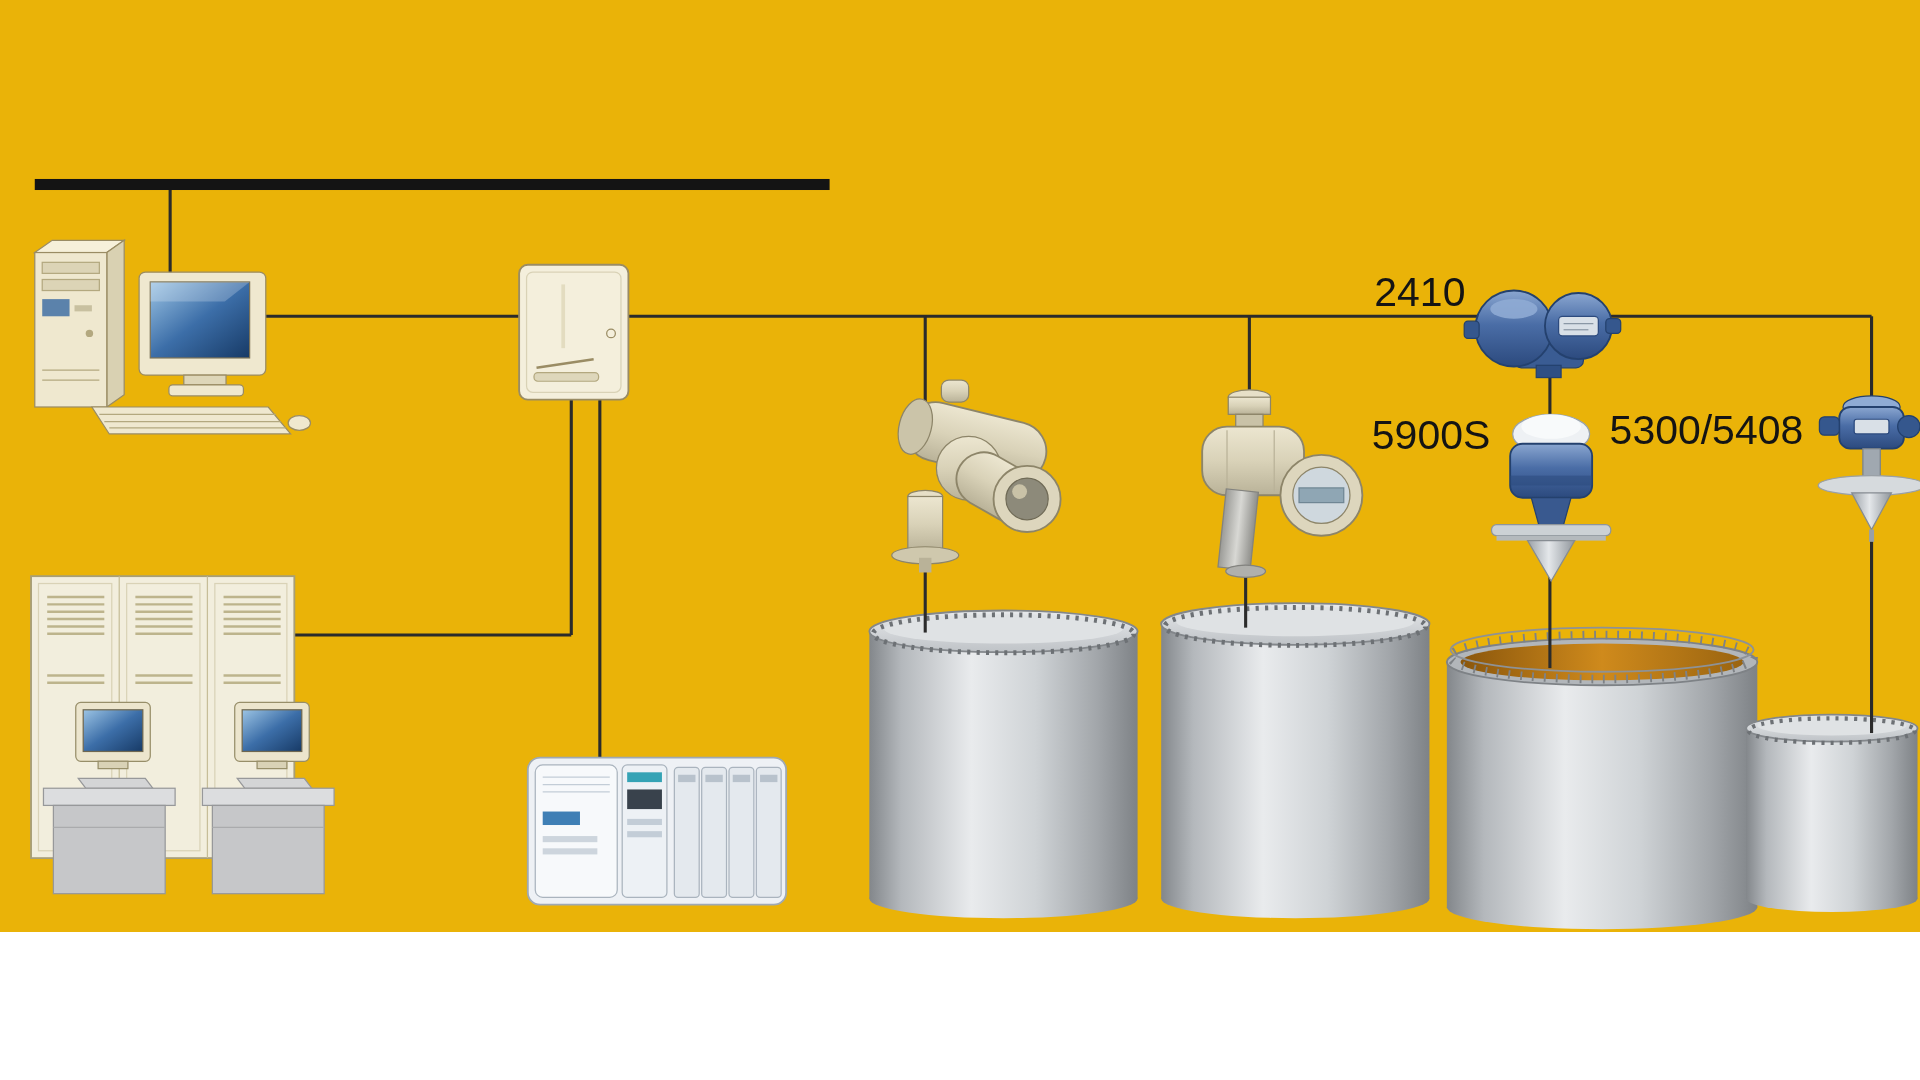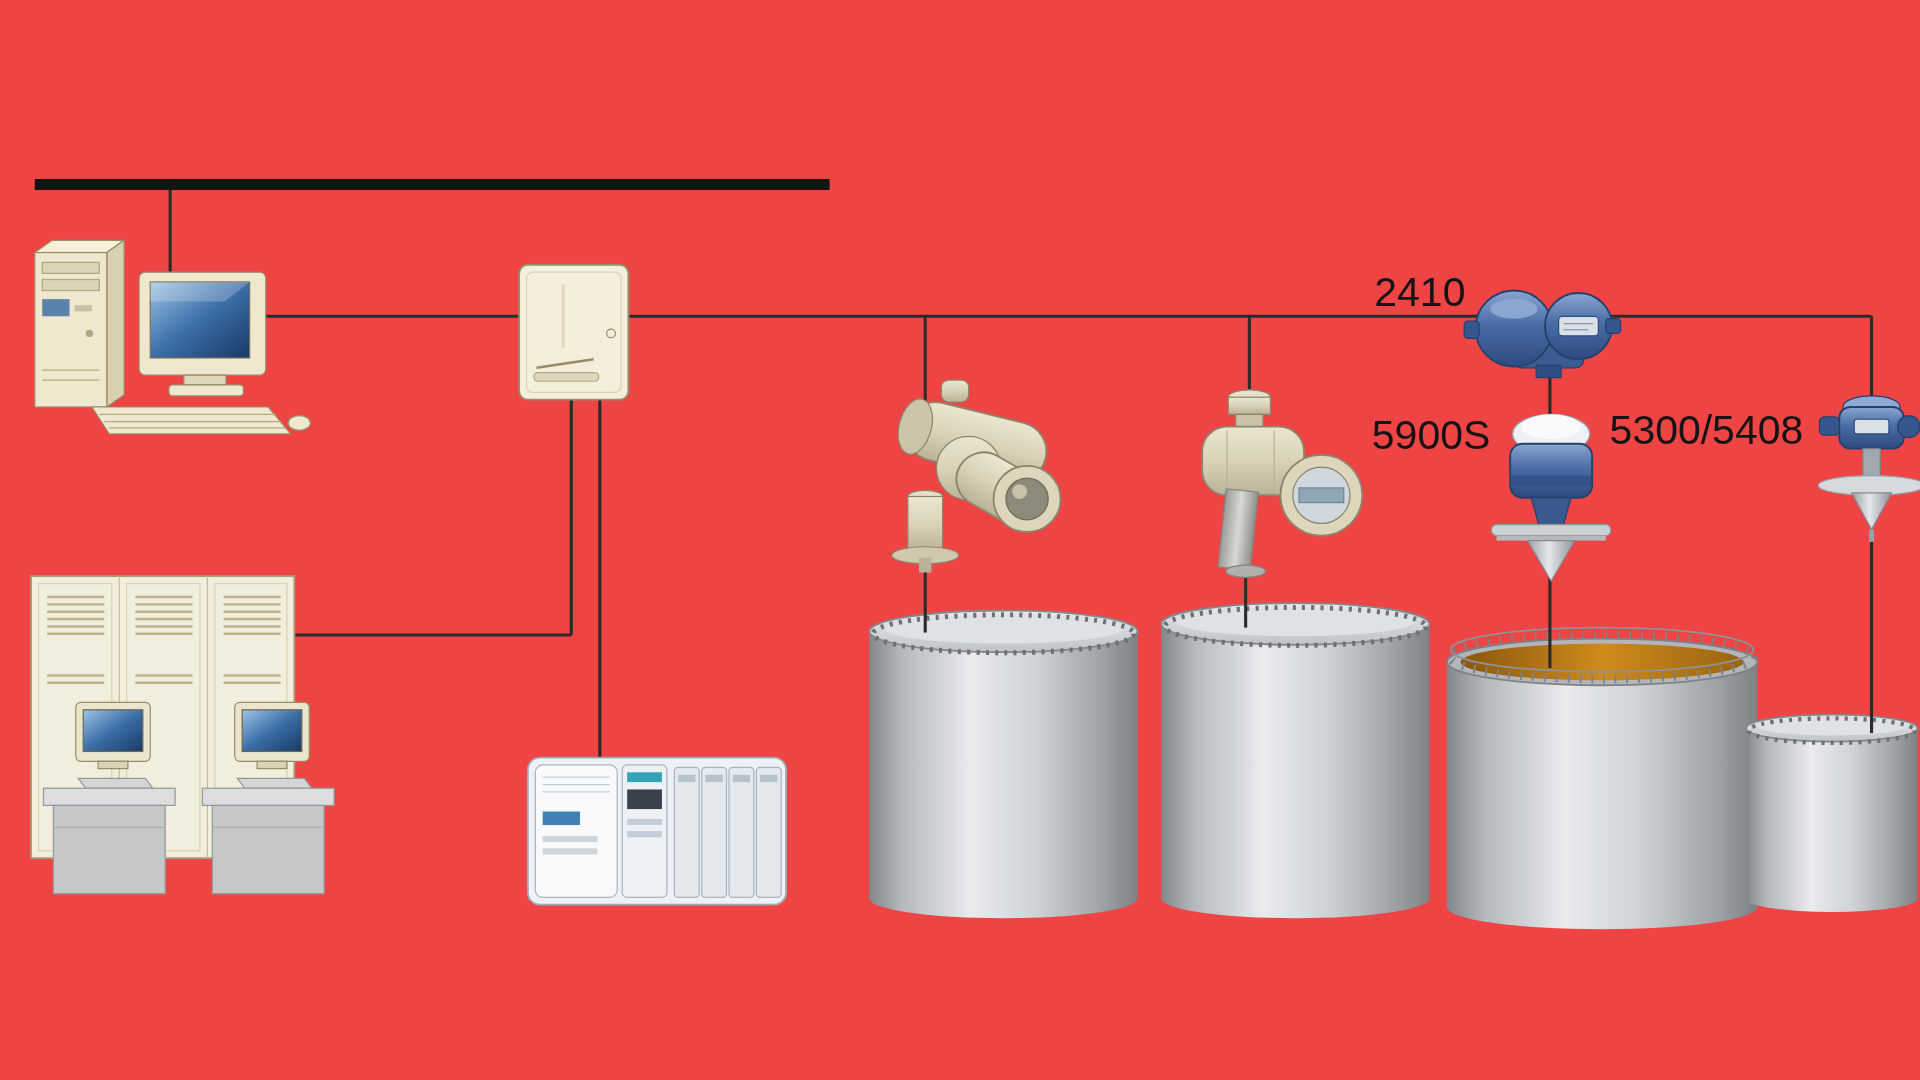--- a/index.html
+++ b/index.html
@@ -1,18 +1,18 @@
 <!DOCTYPE html>
 <html><head>
 <meta charset="utf-8">
 <style>
   html,body { margin:0; padding:0; background:#ffffff; }
   .stage {
-    position:relative; width:1920px; height:1080px;
-    background:#ef4444; overflow:hidden;
+    position:relative; width:1920px; height:932px;
+    background:#eab308; overflow:hidden;
     font-family:"Liberation Sans", sans-serif;
   }
   svg text {
     font-family:"Liberation Sans", sans-serif;
     font-size:33px;
     fill:#141414;
   }
 </style>
 </head>
 <body>

